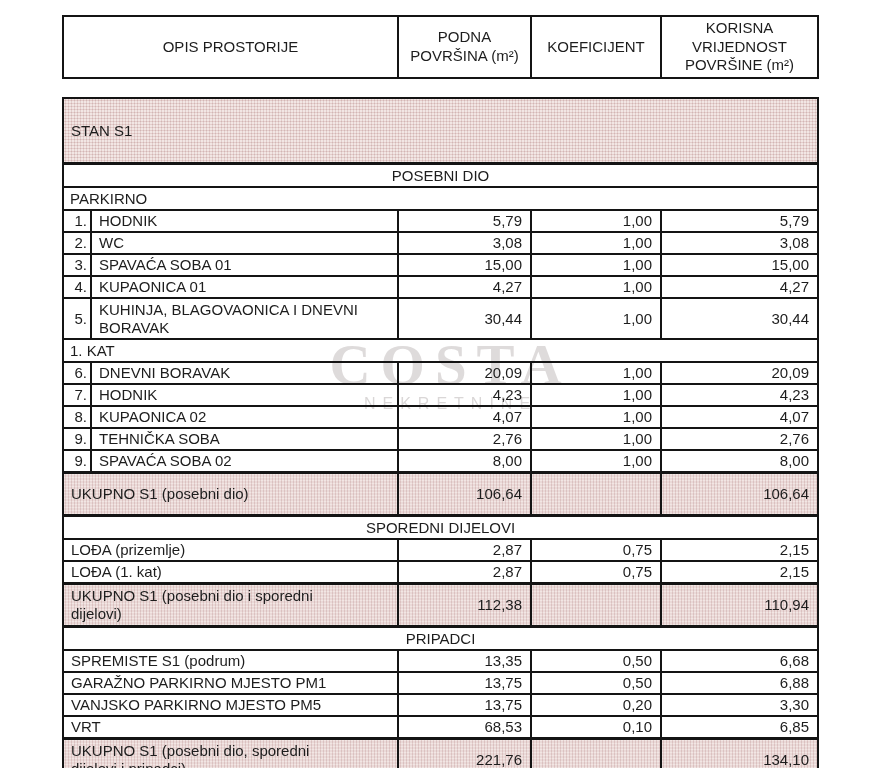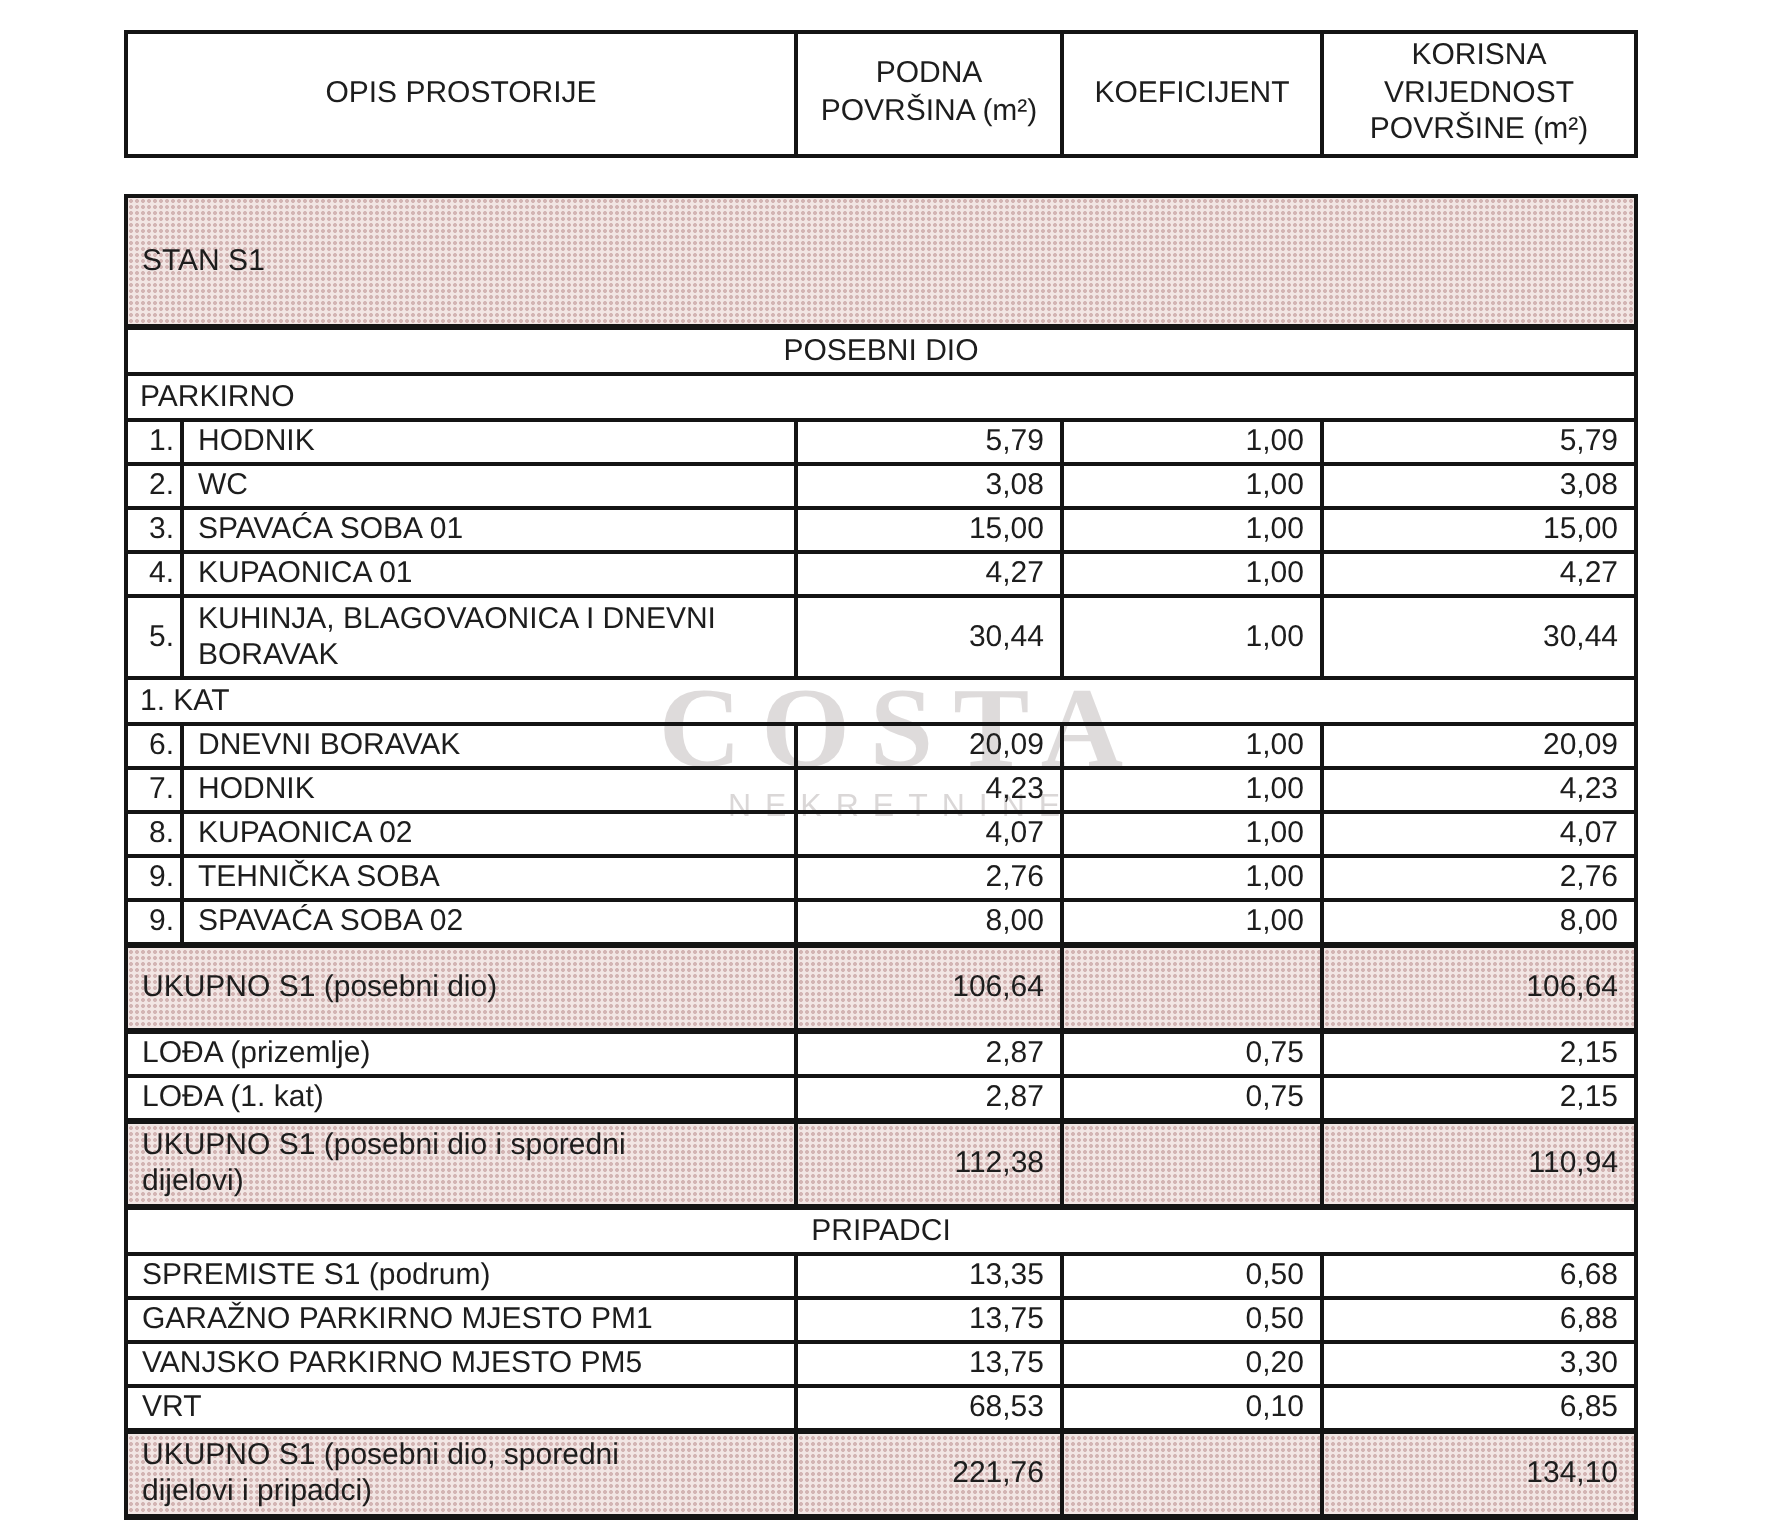--- a/index.html
+++ b/index.html
@@ -161,20 +161,23 @@
           <td class="val">8,00</td>
           <td class="val">1,00</td>
           <td class="val">8,00</td>
         </tr>
         <tr class="total has-pink">
           <td class="label pinkbg" colspan="2">UKUPNO S1 (posebni dio)</td>
           <td class="val pinkbg">106,64</td>
           <td class="val pinkbg"></td>
           <td class="val pinkbg">106,64</td>
         </tr>
+        <tr class="section">
+          <td class="label" colspan="5">SPOREDNI DIJELOVI</td>
+        </tr>
         <tr class="item">
           <td class="label" colspan="2">LOĐA (prizemlje)</td>
           <td class="val">2,87</td>
           <td class="val">0,75</td>
           <td class="val">2,15</td>
         </tr>
         <tr class="item">
           <td class="label" colspan="2">LOĐA (1. kat)</td>
           <td class="val">2,87</td>
           <td class="val">0,75</td>

